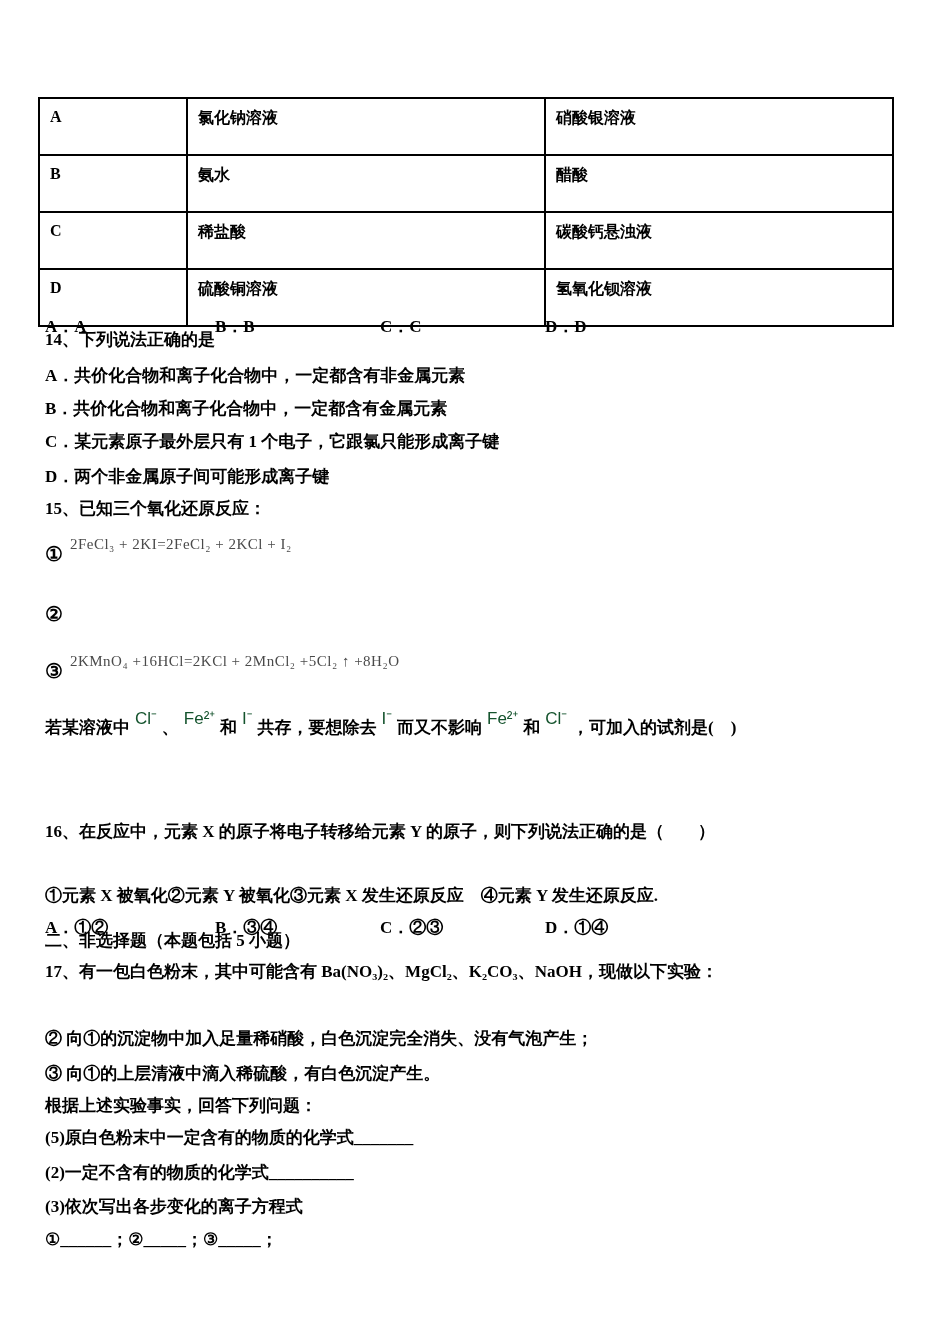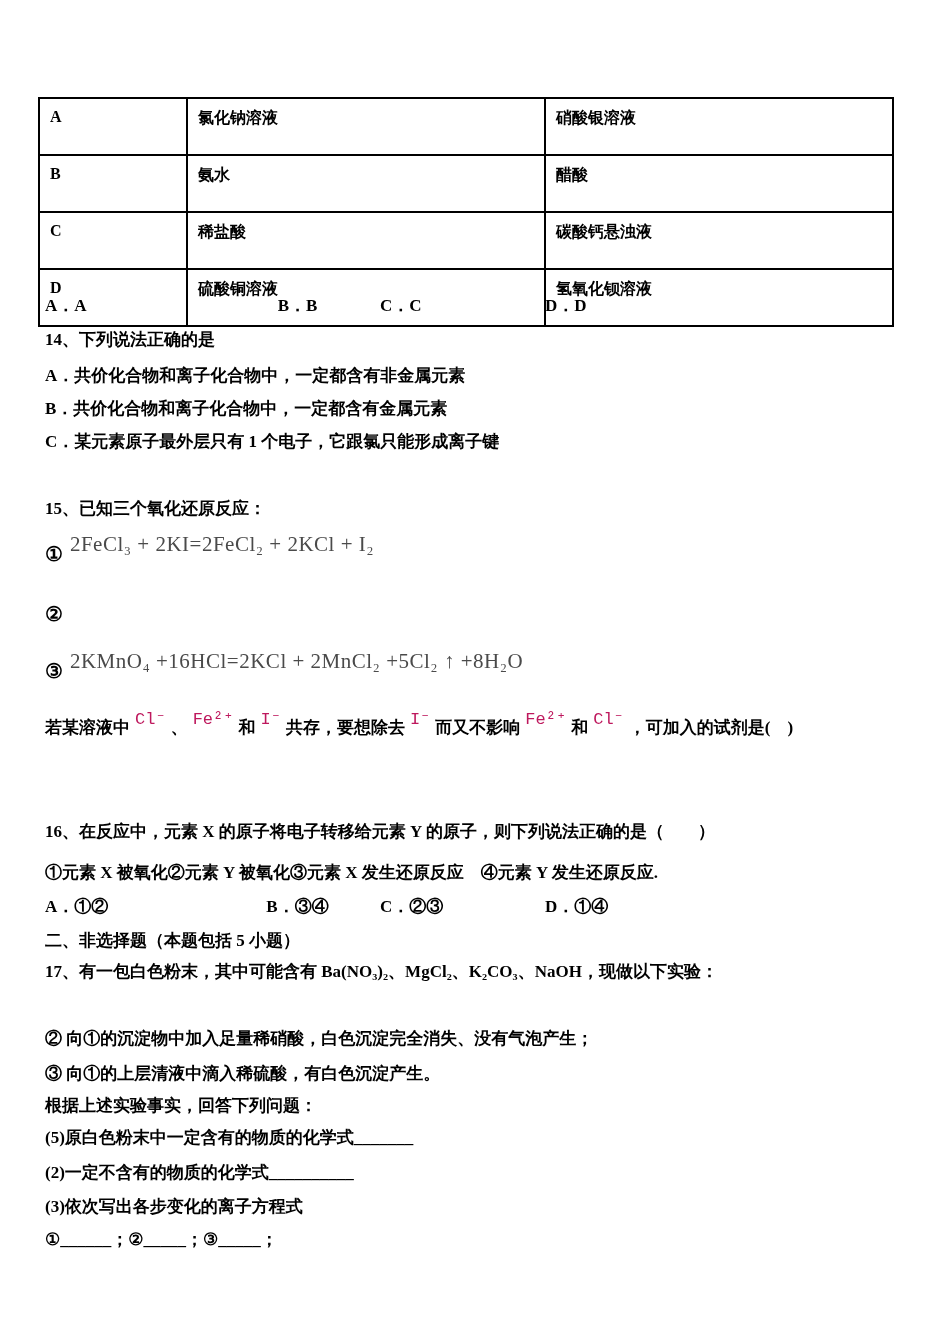--- a/index.html
+++ b/index.html
@@ -25,44 +25,44 @@
     white-space:nowrap;overflow:hidden;
   }
   
   .line{
     position:absolute;left:45px;
     font-size:17px;font-weight:bold;
     white-space:nowrap;line-height:24px;
   }
   
   .opts{display:flex;}
-  .opt{display:inline-block;}
+  .opt{display:inline-block;margin-top:21px;}
   .w1{width:170px;}
-  .w2{width:165px;text-align:center;}
+  .w2{width:165px;}
   .w3{width:165px;}
   
   .equation{
     position:absolute;left:45px;
     display:flex;align-items:flex-start;
     white-space:nowrap;
   }
   .eq-num{
     position:relative;top:12px;
     color:#000;font-size:20px;font-weight:bold;
     margin-right:7px;line-height:24px;
   }
   .eq-text{
-    color:#4a4a4a;font-size:21px;font-weight:normal;
+    color:#4a4a4a;font-size:15px;font-weight:normal;
     font-family:"Liberation Serif", serif;
     letter-spacing:0.5px;line-height:28px;
   }
   
   .fchem{
-    color:#be185d;font-size:17px;font-weight:normal;
-    font-family:Liberation Mono, monospace;
+    color:#14532d;font-size:17px;font-weight:normal;
+    font-family:Liberation Sans, sans-serif;
     position:relative;top:-9px;
     margin:0 5px;
   }
   .opt-label{font-weight:bold;color:#000;}
   .opt .fchem{margin-left:7px;font-size:18px;}
 </style>
 </head>
 <body>
 
 <div class="page">
@@ -101,20 +101,21 @@
     <span class="opt w1">A．A</span>
     <span class="opt w2">B．B</span>
     <span class="opt w3">C．C</span>
     <span class="opt">D．D</span>
   </div>
 
   <div class="line" style="top:328px">14、下列说法正确的是</div>
   <div class="line" style="top:397px">B．共价化合物和离子化合物中，一定都含有金属元素</div>
   <div class="line" style="top:364px">A．共价化合物和离子化合物中，一定都含有非金属元素</div>
   <div class="line" style="top:430px">C．某元素原子最外层只有 1 个电子，它跟氯只能形成离子键</div>
+  <div class="line" style="top:465px">D．两个非金属原子间可能形成离子键</div>
 
   <div class="line" style="top:497px">15、已知三个氧化还原反应：</div>
 
   <div class="equation" style="top:530px">
     <span class="eq-num">①</span>
     <span class="eq-text">2FeCl₃ + 2KI=2FeCl₂ + 2KCl + I₂</span>
   </div>
   <div class="equation" style="top:590px">
     <span class="eq-num">②</span>
   </div>
@@ -122,21 +123,21 @@
     <span class="eq-num">③</span>
     <span class="eq-text">2KMnO₄ +16HCl=2KCl + 2MnCl₂ +5Cl₂ ↑ +8H₂O</span>
   </div>
 
   <div class="line" style="top:716px">
     <span>若某溶液中</span><span class="fchem">Cl⁻</span><span>、</span><span class="fchem">Fe²⁺</span><span>和</span><span class="fchem">I⁻</span><span>共存，要想除去</span><span class="fchem">I⁻</span><span>而又不影响</span><span class="fchem">Fe²⁺</span><span>和</span><span class="fchem">Cl⁻</span><span>，可加入的试剂是(　)</span>
   </div>
 
 
   <div class="line" style="top:820px">16、在反应中，元素 X 的原子将电子转移给元素 Y 的原子，则下列说法正确的是（　　）</div>
-  <div class="line" style="top:861px">①元素 X 被氧化②元素 Y 被氧化③元素 X 发生还原反应　④元素 Y 发生还原反应.</div>
+  <div class="line" style="top:884px">①元素 X 被氧化②元素 Y 被氧化③元素 X 发生还原反应　④元素 Y 发生还原反应.</div>
   <div class="line opts" style="top:895px">
     <span class="opt w1">A．①②</span>
     <span class="opt w2">B．③④</span>
     <span class="opt w3">C．②③</span>
     <span class="opt">D．①④</span>
   </div>
 
   <div class="line" style="top:929px">二、非选择题（本题包括 5 小题）</div>
 
   <div class="line" style="top:960px">17、有一包白色粉末，其中可能含有 Ba(NO₃)₂、MgCl₂、K₂CO₃、NaOH，现做以下实验：</div>

